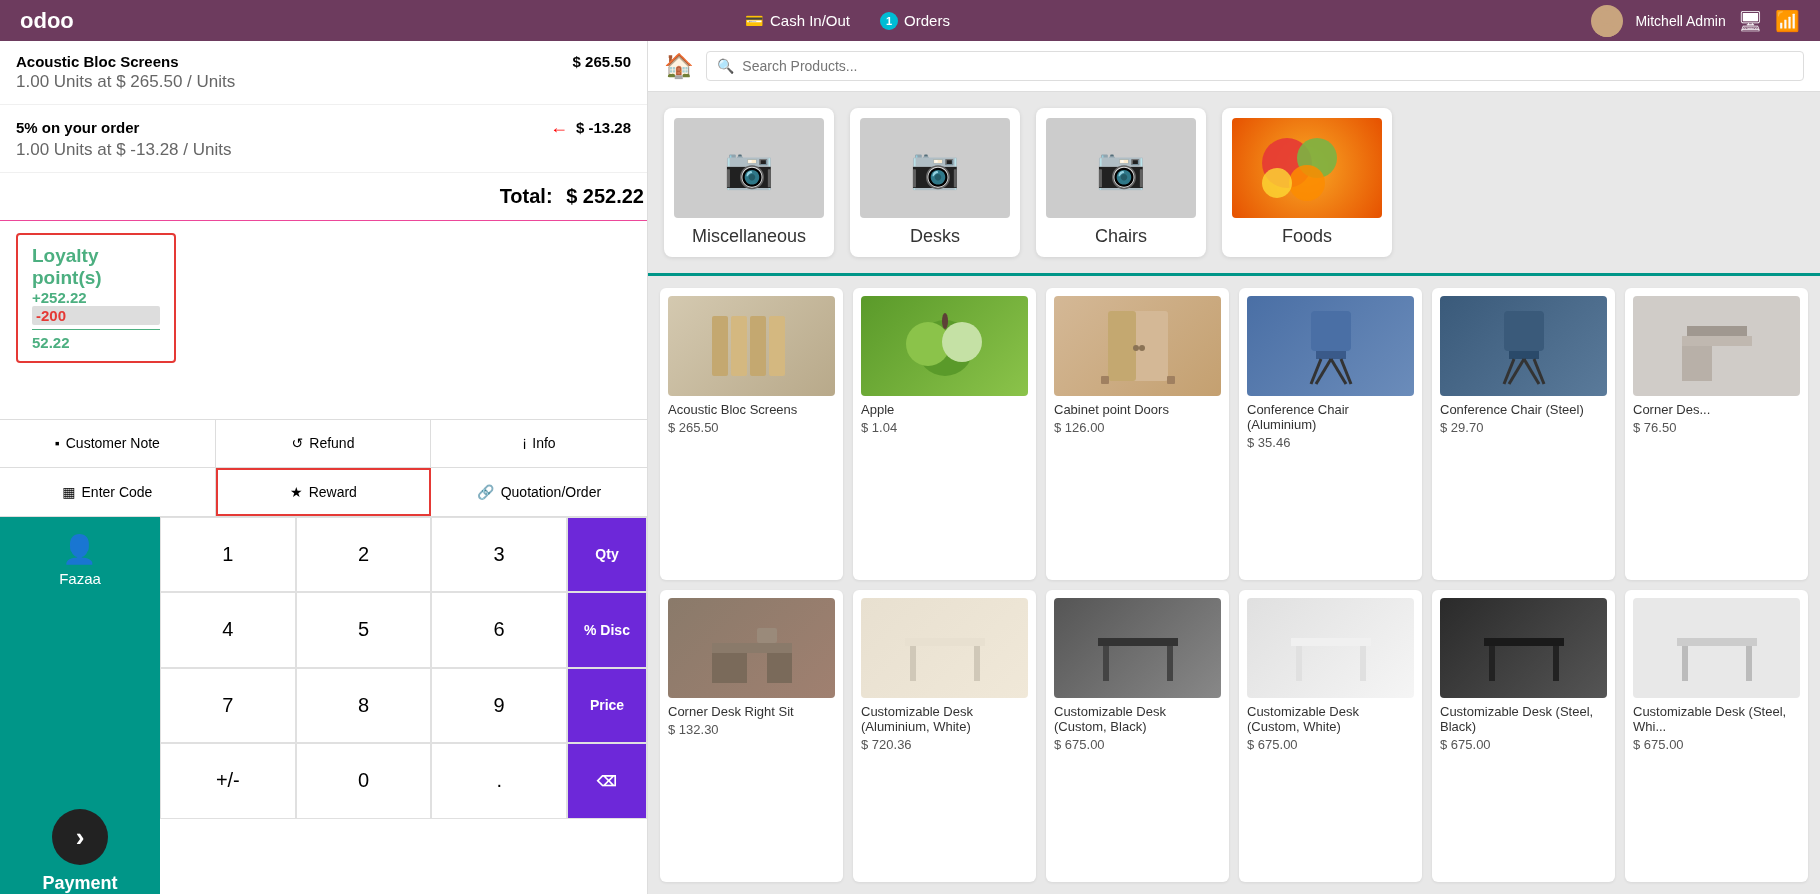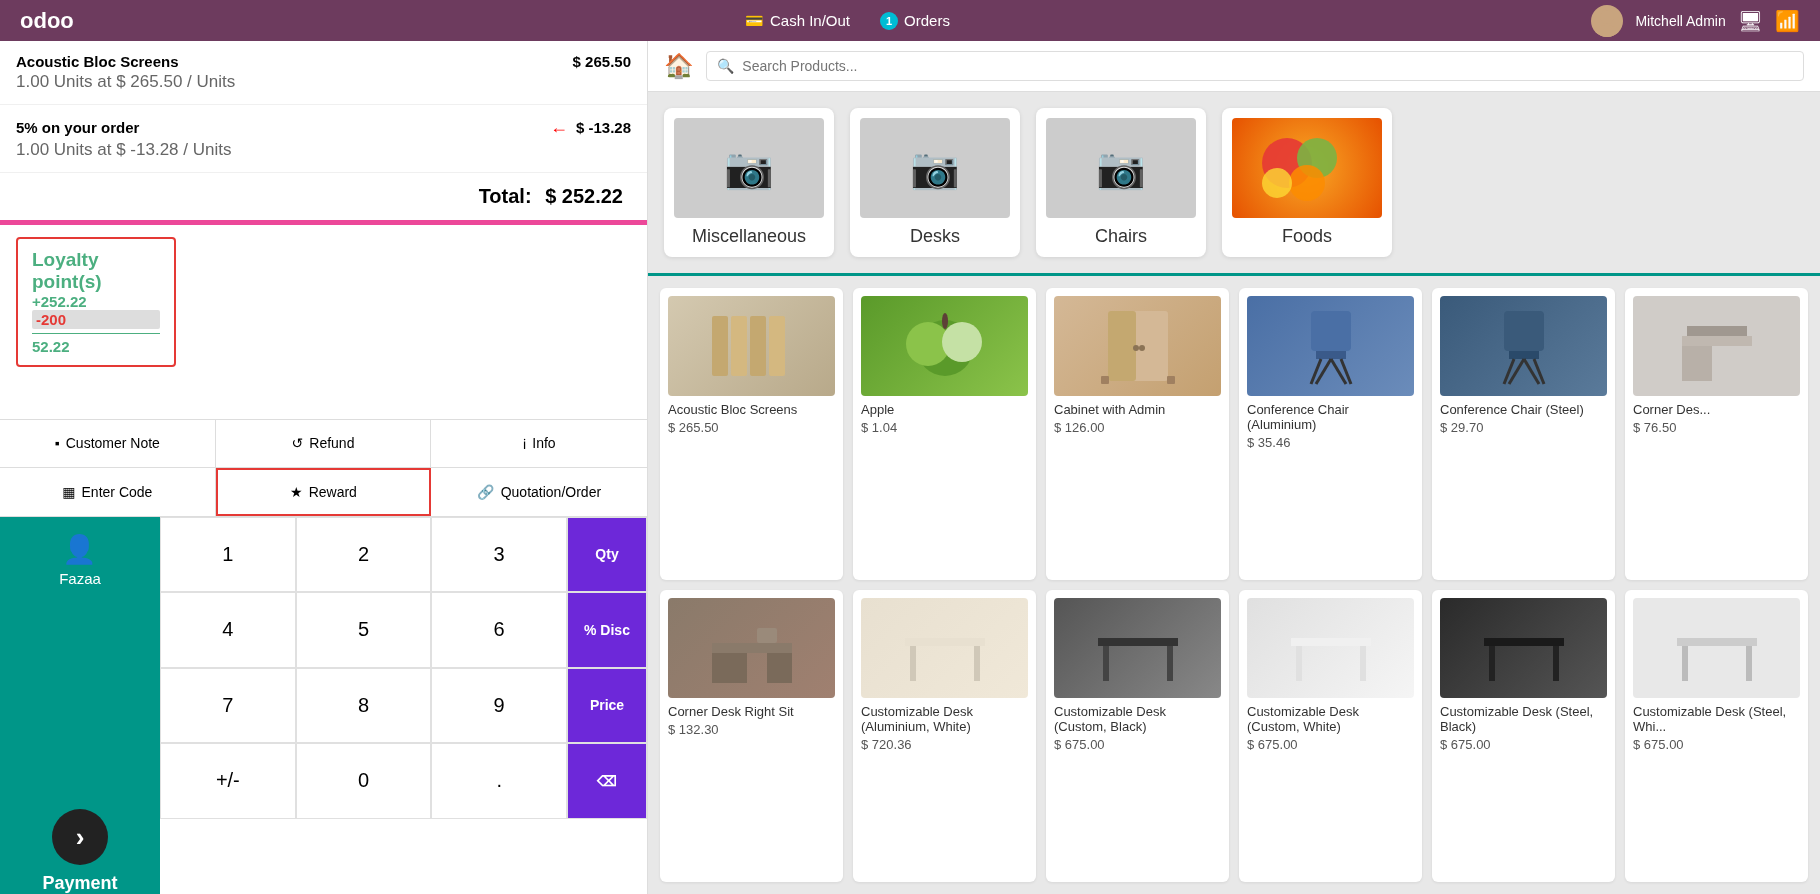--- a/index.html
+++ b/index.html
@@ -103,25 +103,25 @@
     .order-item.discount {
       background: #fff;
     }
     .order-item.discount .item-header {
       display: flex;
       align-items: center;
       gap: 8px;
     }
 
     .total-row {
-      padding: 12px 24px;
+      padding: 12px 3px;
       text-align: right;
       font-size: 20px;
       font-weight: 600;
-      border-bottom: 5px solid #ec4899;
+      border-bottom: 1px solid #ec4899;
     }
 
     
     .loyalty-box {
       margin: 12px 16px;
       border: 2px solid #e53935;
       border-radius: 4px;
       padding: 10px 14px;
       width: 160px;
     }
@@ -612,21 +612,21 @@
         <div class="product-img img-cabinet">
           <svg width="90" height="80" viewBox="0 0 90 80">
             <rect x="15" y="5" width="60" height="70" fill="#d4b896" rx="3"></rect>
             <rect x="15" y="5" width="28" height="70" fill="#c4a870" rx="3"></rect>
             <circle cx="43" cy="42" r="3" fill="#8B7355"></circle>
             <circle cx="49" cy="42" r="3" fill="#8B7355"></circle>
             <rect x="8" y="70" width="8" height="8" fill="#a08060" rx="1"></rect>
             <rect x="74" y="70" width="8" height="8" fill="#a08060" rx="1"></rect>
           </svg>
         </div>
-        <div class="product-name">Cabinet with Admin</div>
+        <div class="product-name">Cabinet point Doors</div>
         <div class="product-price">$ 126.00</div>
       </div>
 
       <div class="product-card">
         <div class="product-img img-chair-al">
           <svg width="90" height="80" viewBox="0 0 90 80">
             <rect x="25" y="5" width="40" height="40" fill="#4a6fa5" rx="4"></rect>
             <rect x="30" y="45" width="30" height="8" fill="#3a5a8a"></rect>
             <line x1="35" y1="53" x2="25" y2="78" stroke="#333" stroke-width="3"></line>
             <line x1="55" y1="53" x2="65" y2="78" stroke="#333" stroke-width="3"></line>

